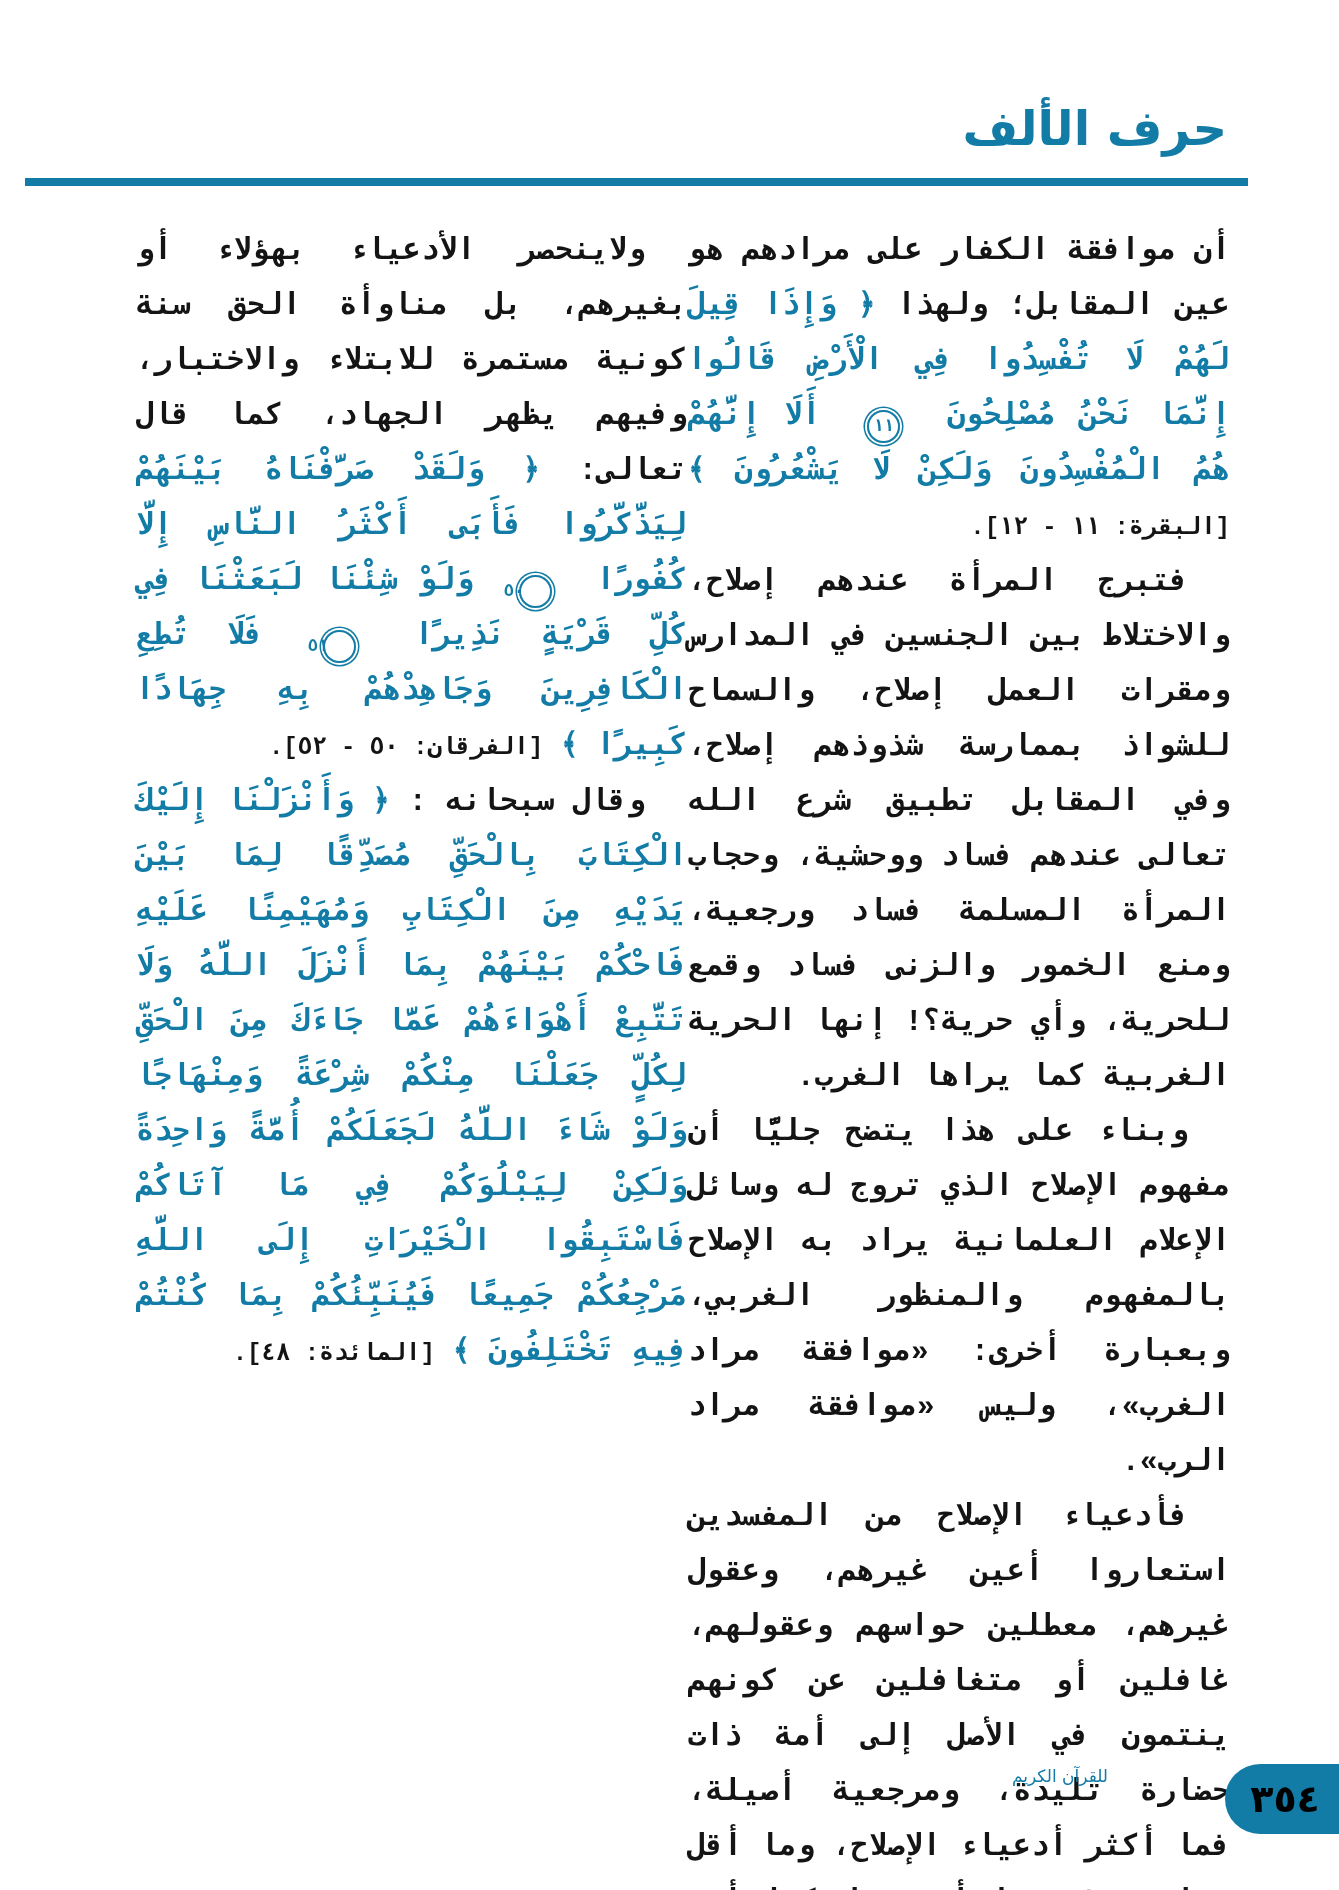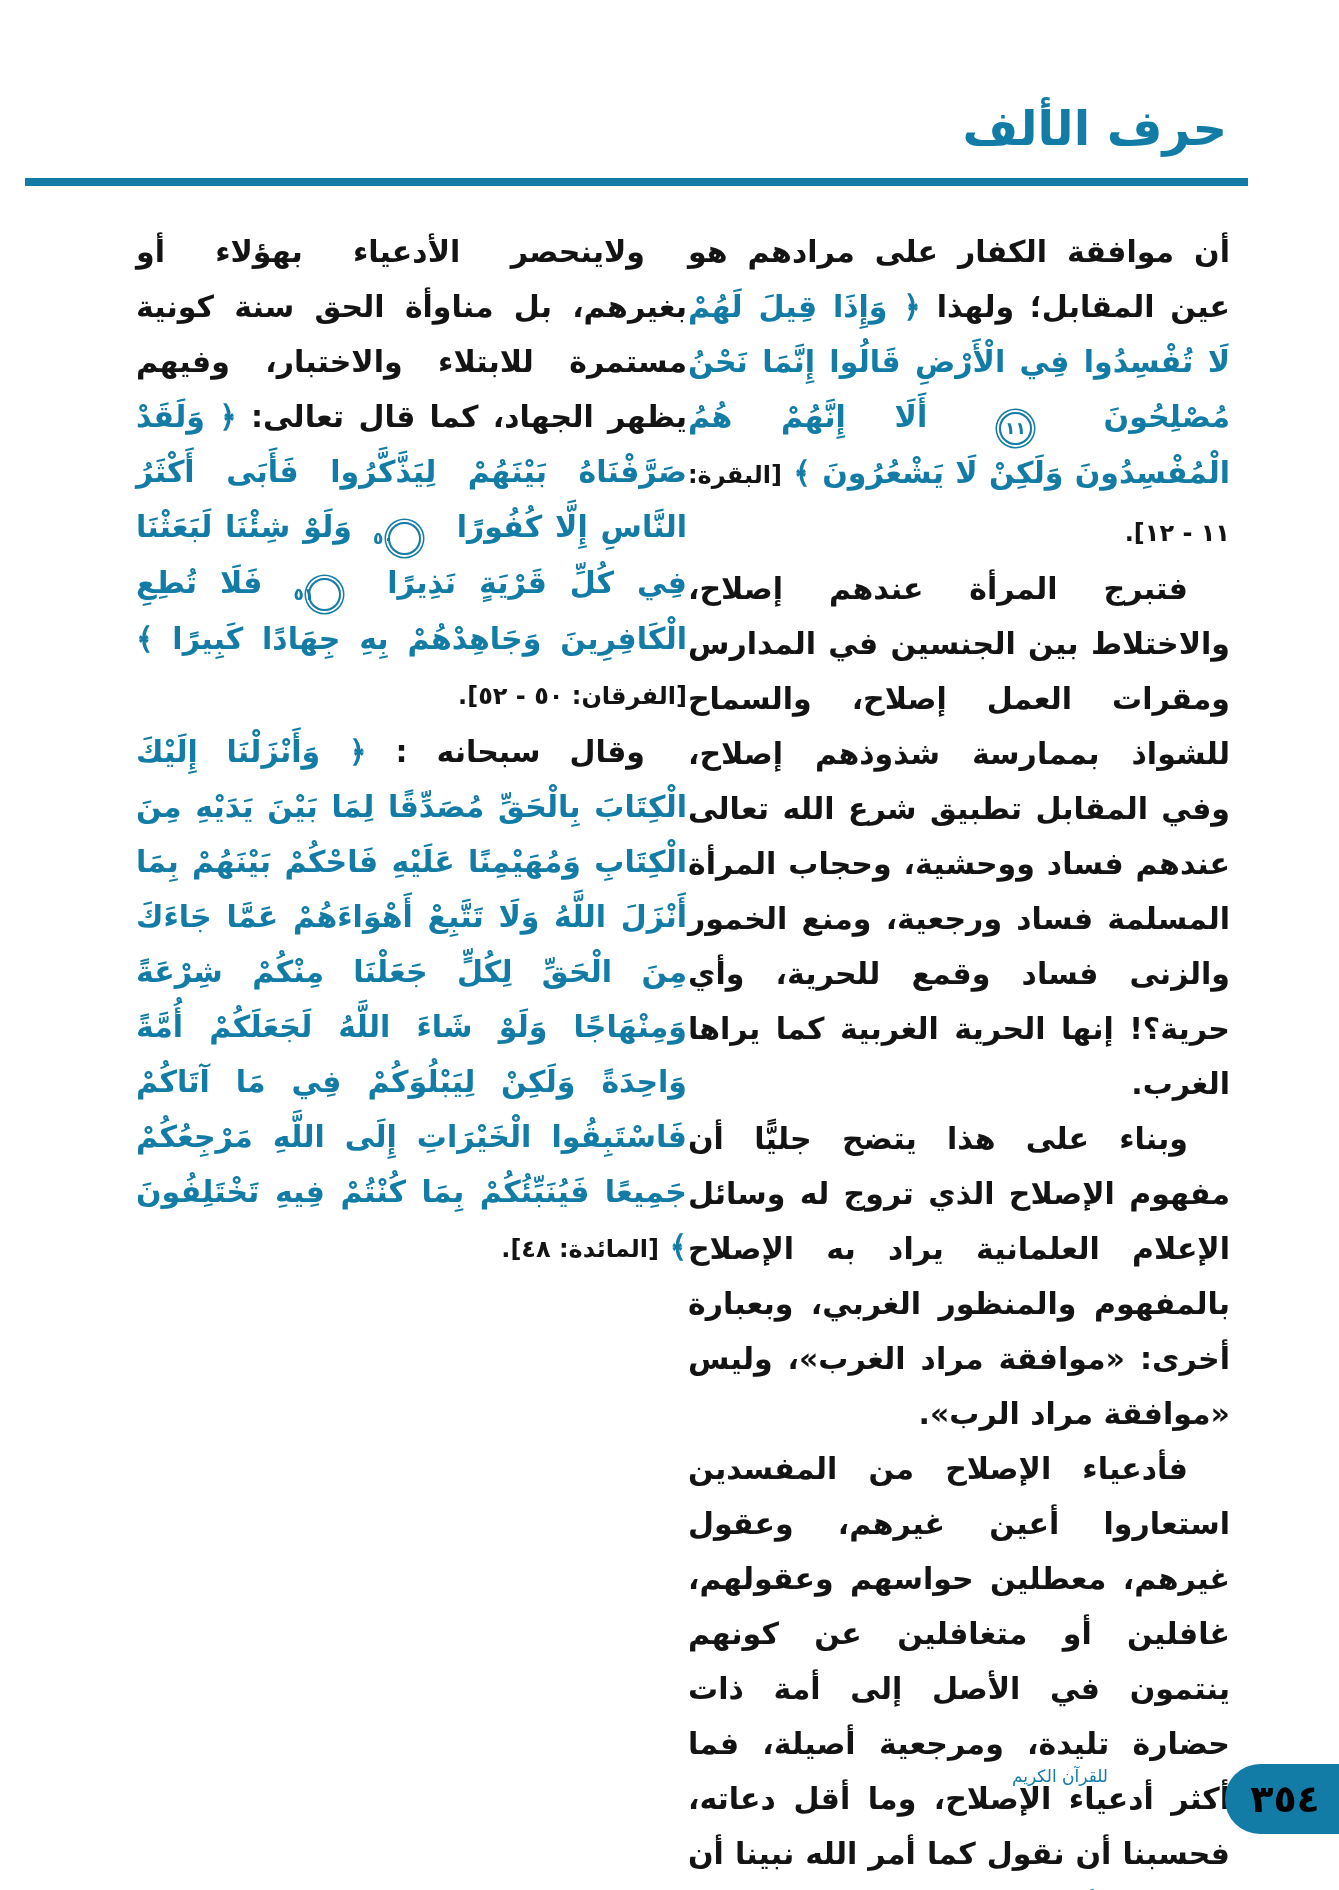--- a/index.html
+++ b/index.html
@@ -37,20 +37,21 @@
     background: var(--accent);
   }
   
   .text-col {
     position: absolute;
     top: 224px;
     text-align: justify;
     font-size: 30px;
     line-height: 55px;
     color: var(--ink);
+    font-family: Liberation Mono, monospace;
   }
   .col-right { right: 109px; width: 542px; }
   .col-left  { left: 111px;  width: 551px; }
   p.para { margin: 0; }
   p.para.indent { text-indent: 42px; }
   .body-seg { font-weight: bold; color: var(--ink); }
   .quran-seg { font-weight: bold; color: var(--accent); }
   .cite-seg { font-weight: bold; color: var(--ink); font-size: 24px; }
   .ayah-num {
     display: inline-flex;

